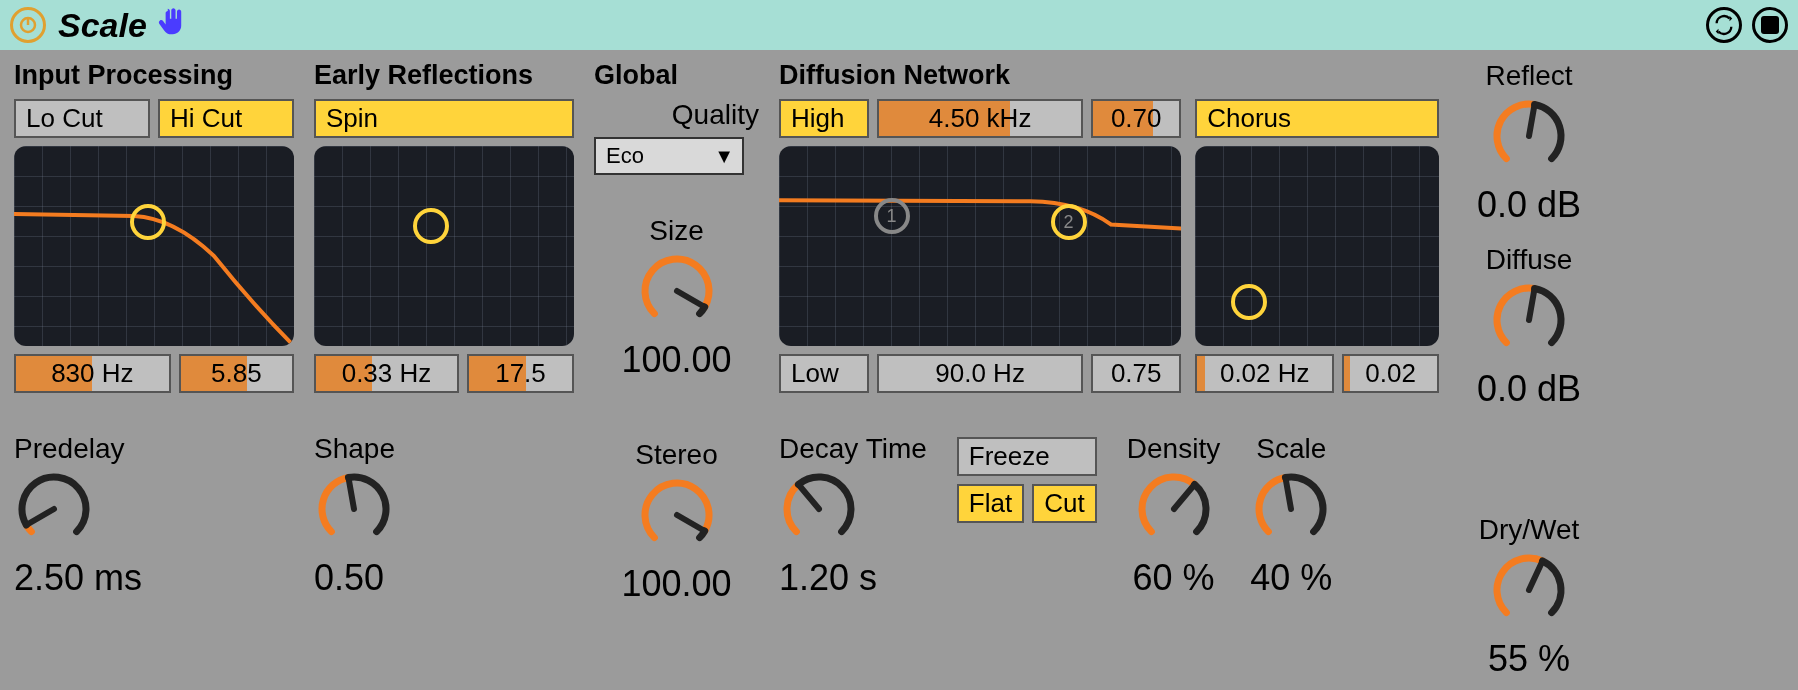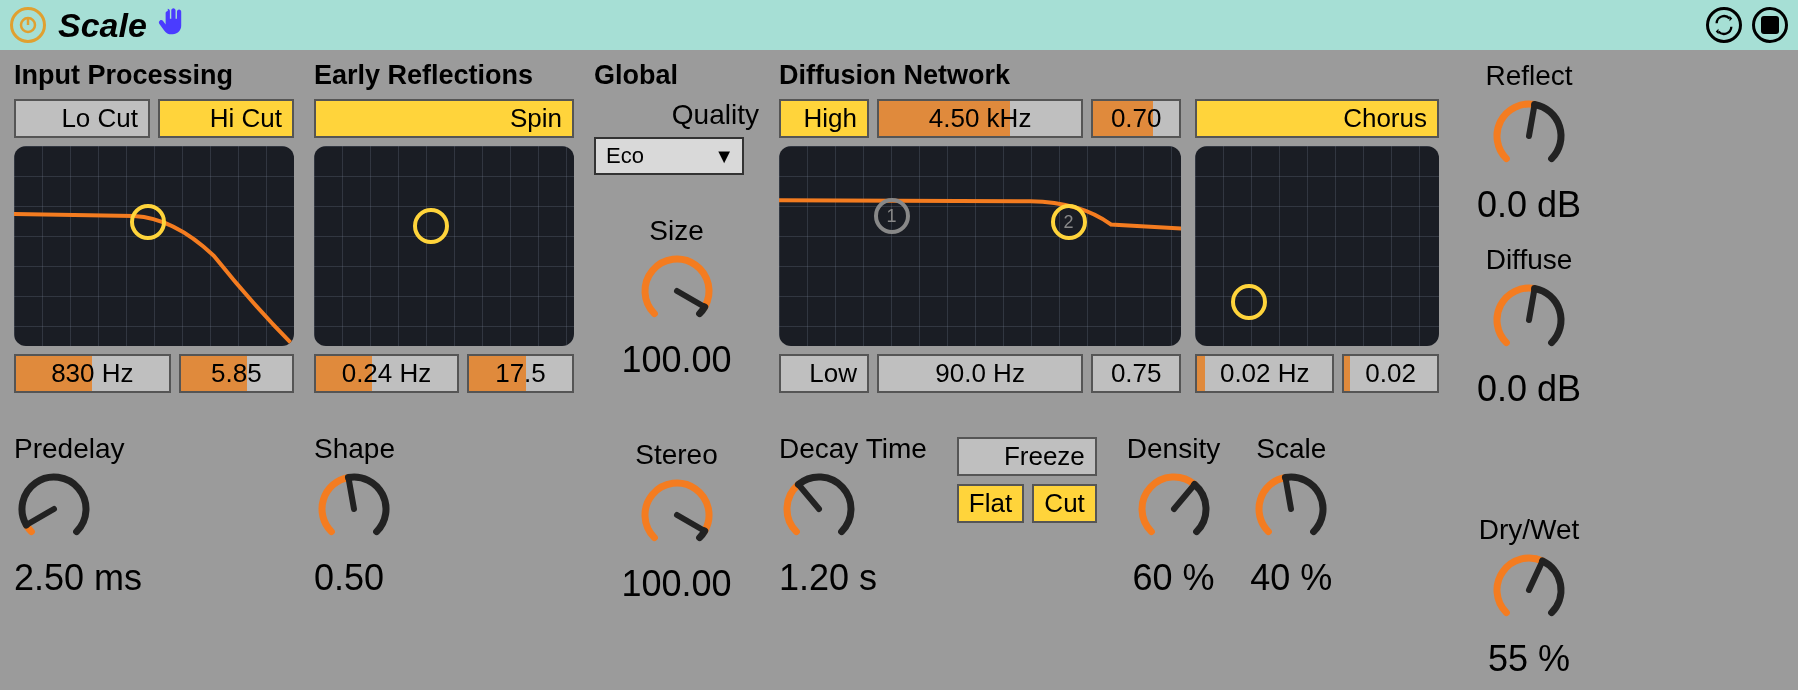--- a/index.html
+++ b/index.html
@@ -56,21 +56,21 @@
   .sect-title {
     font-size: 27px;
     font-weight: bold;
     margin-bottom: 8px;
   }
   .btn-row { display: flex; gap: 8px; }
   .btn {
     border: 2px solid #555;
     font-size: 26px;
     padding: 2px 10px;
-    text-align: right;
+    text-align: left;
     cursor: pointer;
     white-space: nowrap;
   }
   .btn.active { background: #ffd43b; border-color: #555; }
   .btn.inactive { background: #bfbfbf; }
   .numbox {
     border: 2px solid #555;
     font-size: 26px;
     padding: 2px 4px;
     text-align: center;
@@ -203,21 +203,21 @@
     <div class="sect-title">Early Reflections</div>
     <div class="btn-row">
       <div class="btn active" style="flex:1">Spin</div>
     </div>
     <div class="graph" style="height:200px">
       <div class="grid"></div>
       <div class="handle" style="left:45%; top:40%"></div>
     </div>
     <div class="btn-row">
       <div class="numbox" style="flex:1.4">
-        <div class="fill" style="width:40%"></div><span class="v">0.24 Hz</span>
+        <div class="fill" style="width:40%"></div><span class="v">0.33 Hz</span>
       </div>
       <div class="numbox" style="flex:1">
         <div class="fill" style="width:55%"></div><span class="v">17.5</span>
       </div>
     </div>
     <div style="margin-top:40px">
       <div class="knob-block" style="align-items:flex-start">
         <div class="knob-label">Shape</div>
         <div class="knob"><svg width="80" height="80" viewBox="0 0 80 80">
     <path d="M 17.372583002030474 62.62741699796952 A 32 32 0 0 1 34.44325831465823 8.486151903609343" stroke="#f47c20" stroke-width="7" fill="none" stroke-linecap="round"></path>

